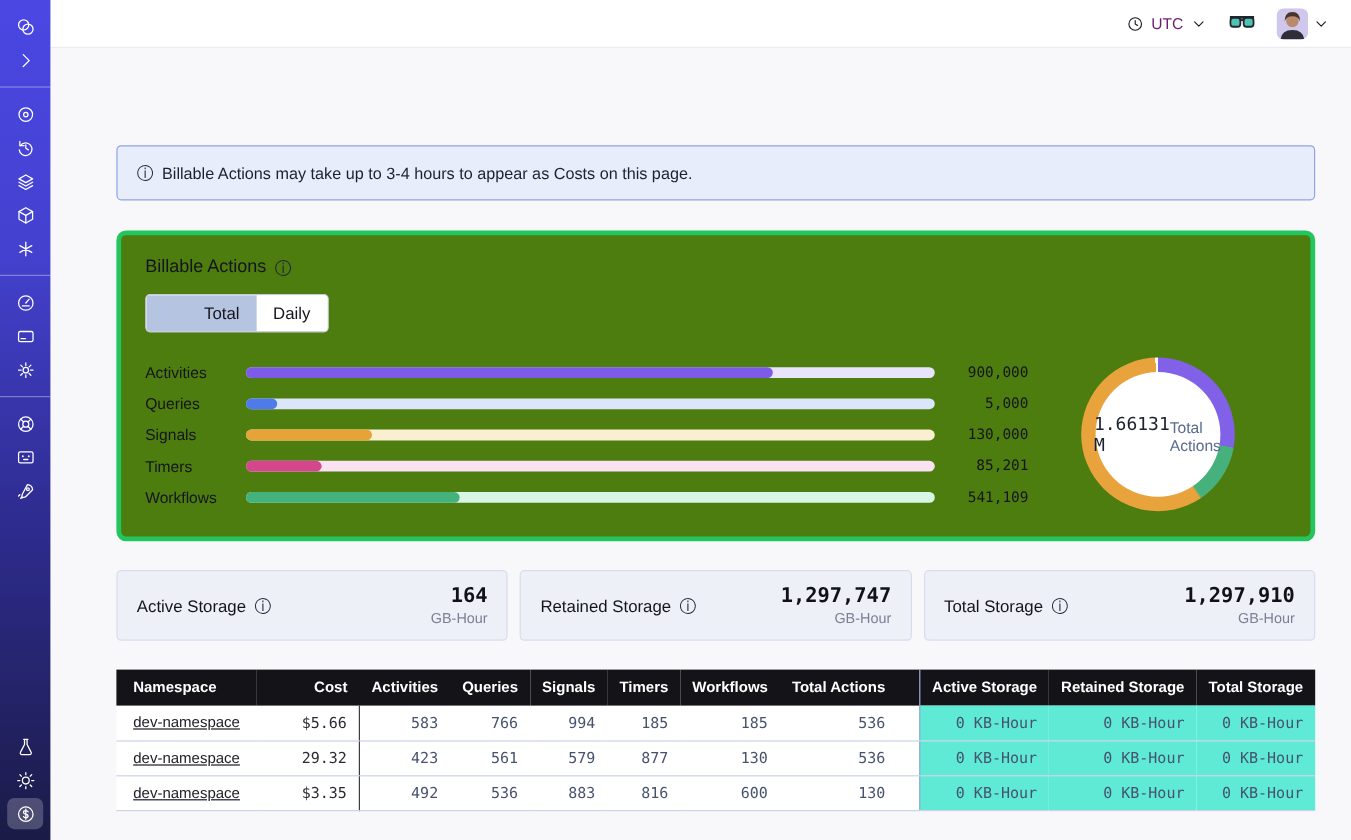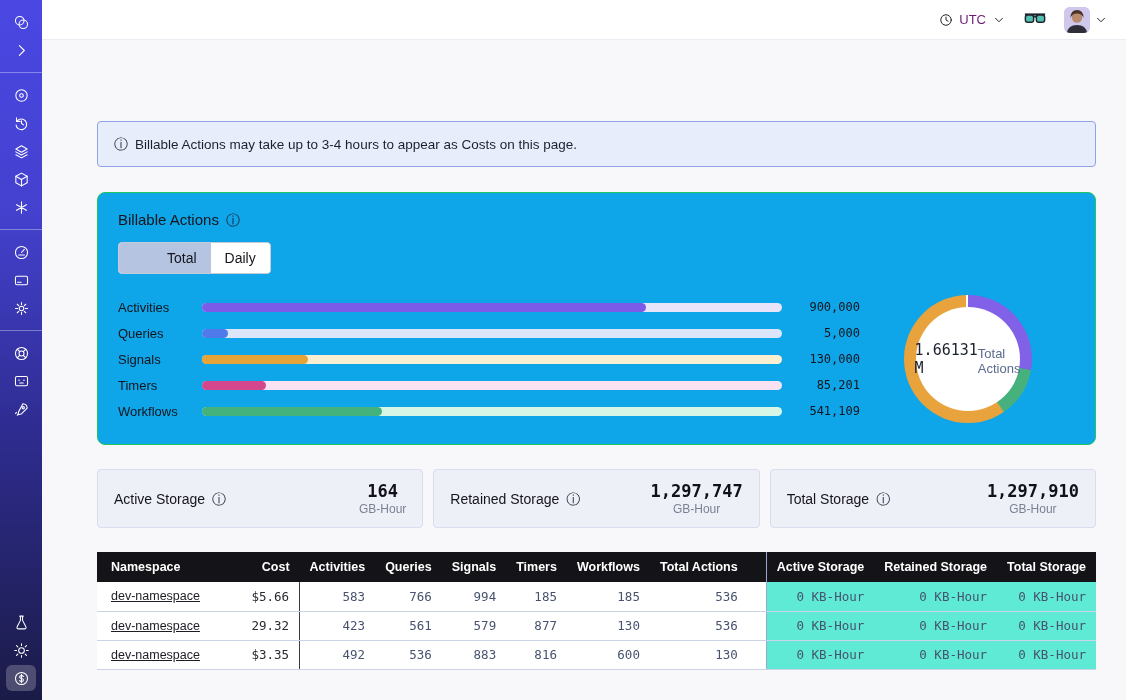--- a/index.html
+++ b/index.html
@@ -39,21 +39,21 @@
   .period-btn { display:flex; align-items:center; gap:8px; background:#fff;
     border:1px solid #c3c7d4; border-radius:6px; padding:8px 14px; font-size:14px;
     color:#15151c; cursor:pointer; }
   .period-btn svg { width:15px; height:15px; stroke:#15151c; fill:none; stroke-width:1.6;
     stroke-linecap:round; stroke-linejoin:round; }
 
   .banner { margin-top:33px; background:#e7edfb; border:1px solid #8fa3e8; border-radius:4px;
     height:46px; display:flex; align-items:center; padding:0 16px; font-size:13.5px; color:#1c2130; gap:7px; }
   .info-glyph { font-style:normal; font-size:14px; line-height:1; color:#1c2130; cursor:pointer; }
 
-  .card { margin-top:25px; background:#0ea5e9; border:1px solid #22c55e; border-radius:8px;
+  .card { margin-top:25px; background:#4d7c0f; border:4px solid #22c55e; border-radius:8px;
     padding:18px 20px 20px 20px; }
   .card-title { font-size:15px; color:#15151c; display:flex; align-items:center; gap:7px; }
 
   .seg { display:inline-flex; margin-top:14px; border:1px solid #c6cbd9; border-radius:4px;
     overflow:hidden; background:#fff; }
   .seg .tab { padding:7px 14px; font-size:14px; color:#15151c; cursor:pointer; background:#fff; }
   .seg .tab.active { background:#b5c4e1;padding-left:48px; }
 
   .chart-area { display:flex; margin-top:20px; align-items:center; }
   .bars { flex:1 1 auto; }
@@ -68,21 +68,21 @@
   .donut-hole { position:absolute; left:12px; top:12px; width:104px; height:104px;
     border-radius:50%; background:#fff; display:flex; flex-direction:row;
     align-items:center; justify-content:center; }
   .donut-value { font-family:"DejaVu Sans Mono",monospace; font-size:15px; color:#1c2130; }
   .donut-label { font-size:13px; color:#5b6b8d; margin-top:3px; }
 
   .storage-row { margin-top:24px; display:grid; grid-template-columns:1fr 1fr 1fr; gap:10px; }
   .storage-card { background:#eef0f8; border:1px solid #d8dcec; border-radius:4px; height:59px;
     display:flex; align-items:center; justify-content:space-between; padding:0 16px; }
   .storage-label { font-size:14px; color:#15151c; display:flex; align-items:center; gap:7px; }
-  .storage-valblock { text-align:center; }
+  .storage-valblock { text-align:right; }
   .storage-value { font-family:"DejaVu Sans Mono",monospace; font-size:17px; font-weight:bold; color:#111118; }
   .storage-unit { font-size:12px; color:#7b8195; margin-top:1px; }
 
   
   .table-wrap { margin-top:24px; }
   table { width:100%; border-collapse:collapse; background:#fff; }
   thead th { background:#141418; color:#fff; font-size:12.5px; font-weight:bold;
     height:30px; padding:0 10px; white-space:nowrap; }
   th.left { text-align:left; padding-left:14px; }
   th.right { text-align:right; }

